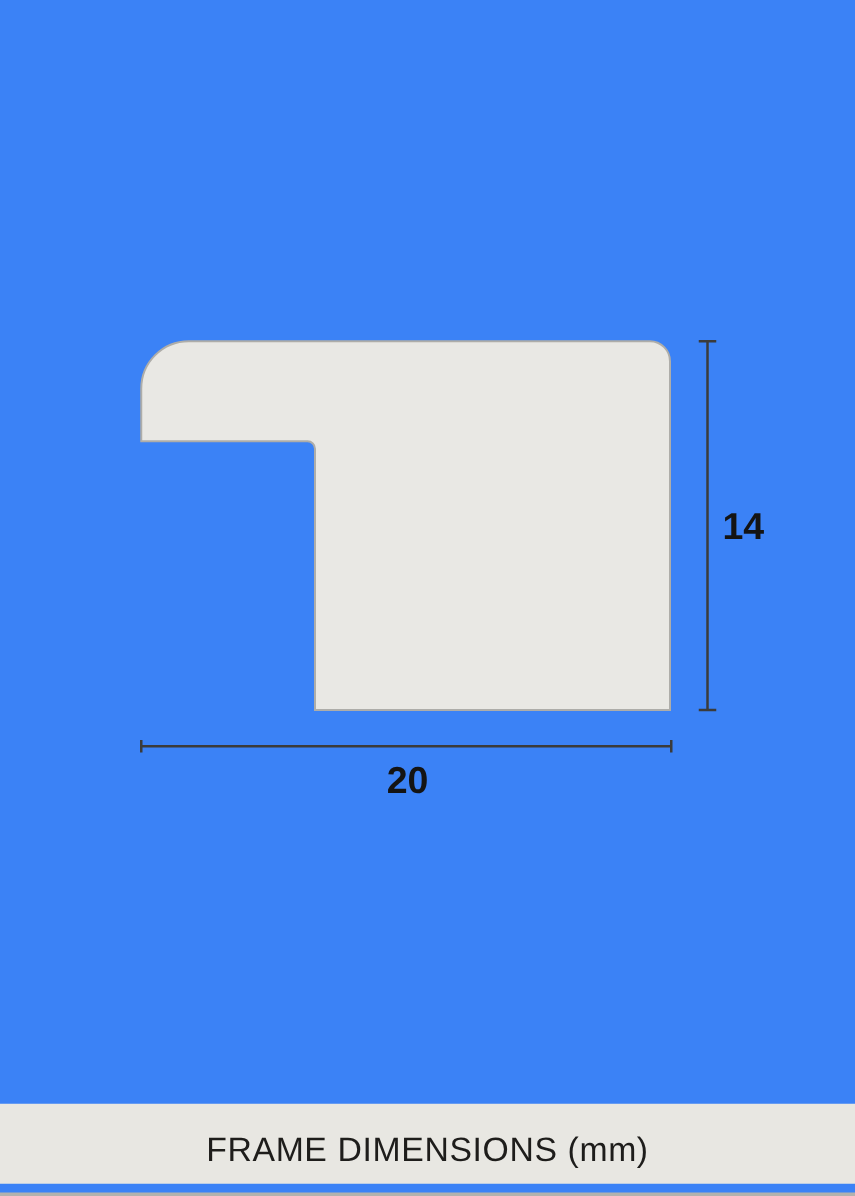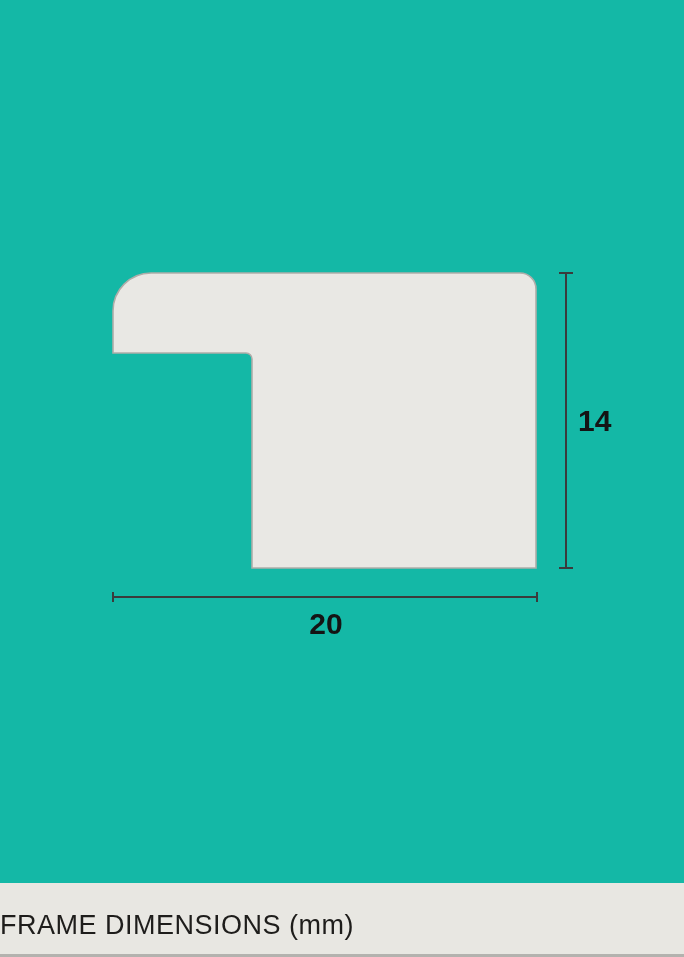--- a/index.html
+++ b/index.html
@@ -8,44 +8,45 @@
     width: 684px;
     height: 957px;
     background: #ffffff;
     overflow: hidden;
     font-family: "Liberation Sans", sans-serif;
   }
   .stage {
     position: relative;
     width: 684px;
     height: 957px;
-    background: #14b8a6;
+    background: #3b82f6;
   }
   .diagram-svg {
     position: absolute;
     left: 0;
     top: 0;
     width: 684px;
     height: 957px;
     display: block;
   }
   .dim-label {
     font-family: "Liberation Sans", sans-serif;
     font-weight: 700;
     font-size: 30px;
   }
   .caption-bar {
     position: absolute;
     left: 0;
     top: 883px;
     width: 684px;
-    height: 74px;
+    height: 64px;
     box-sizing: border-box;
     display: flex;
     align-items: center;
+    justify-content: center;
     padding-top: 10px;
   }
   .caption-text {
     font-family: "Liberation Sans", sans-serif;
     font-size: 27px;
     font-weight: 500;
     letter-spacing: 0.5px;
     white-space: nowrap;
   }
   .bottom-edge {

